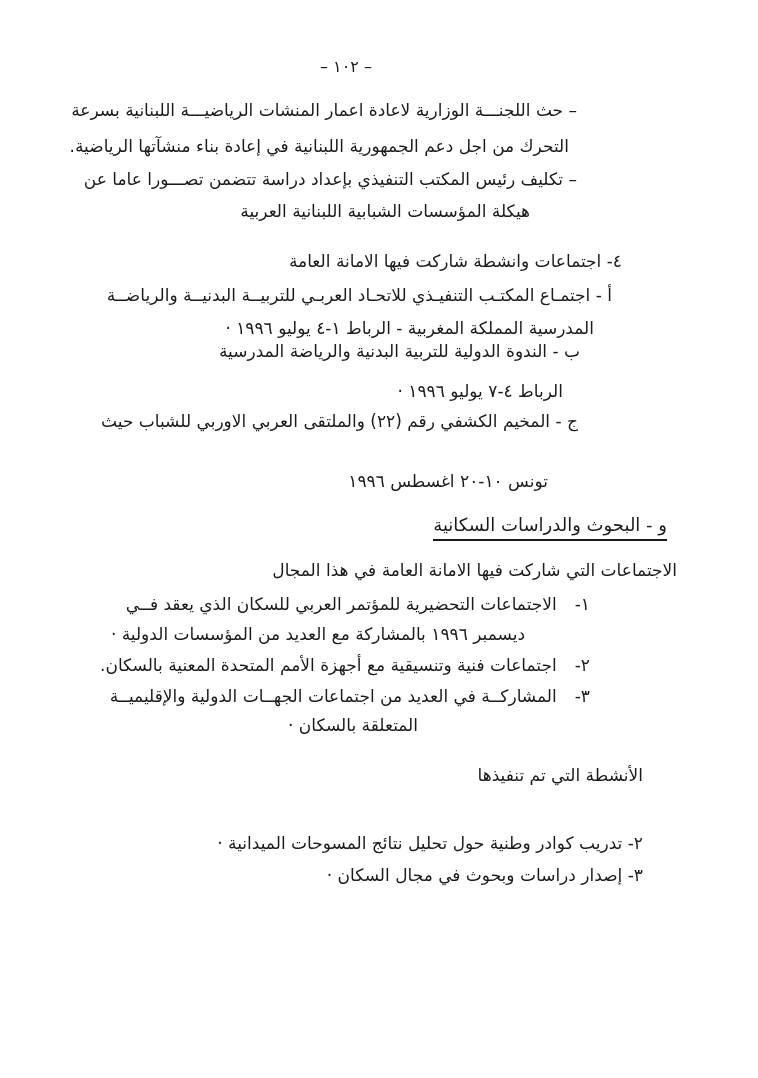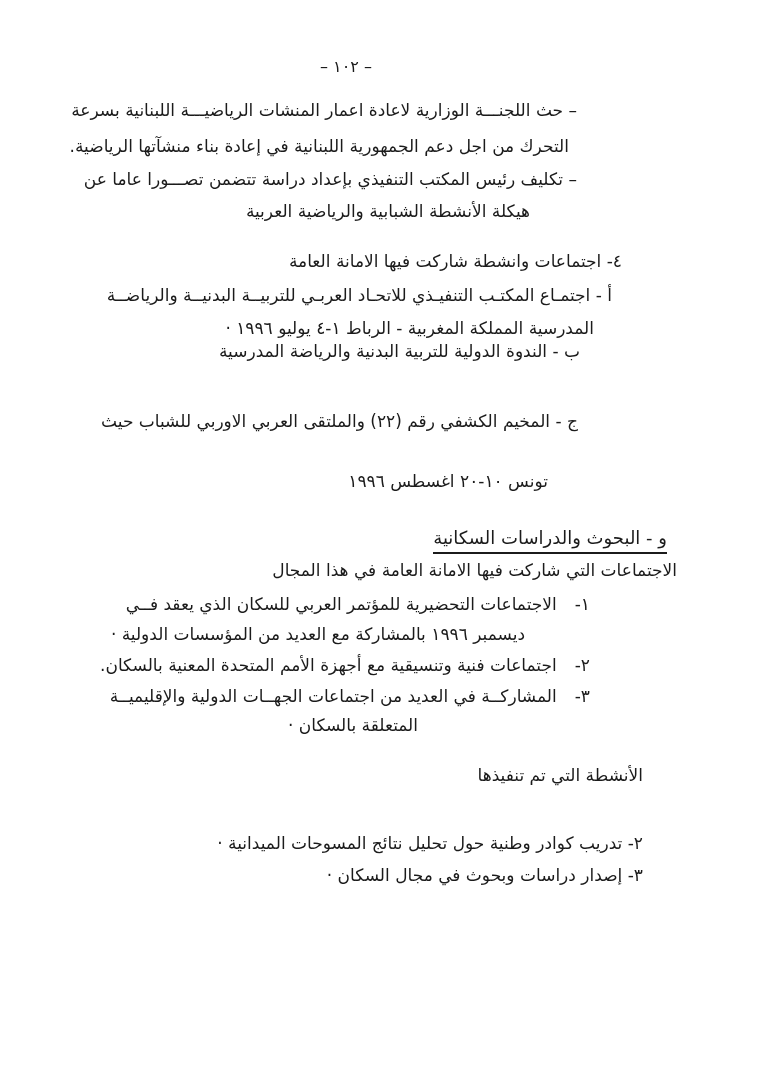--- a/index.html
+++ b/index.html
@@ -18,21 +18,20 @@
     direction:rtl;
     white-space:nowrap;
     font-size:17px;
     line-height:22px;
     color:#1b1b1b;
   }
   .bold{font-weight:normal;}
   .underline{
     border-bottom:2.5px solid #1b1b1b;
     padding-bottom:3px;
-    margin-top:13px;
   }
   .pagenum{
     text-align:center;
     letter-spacing:1px;
     font-size:16px;
   }
   .num-item{
     display:flex;
     flex-direction:row;
     column-gap:18px;
@@ -42,28 +41,29 @@
 </head>
 <body>
 
 <div class="page">
 
   <div class="ln pagenum" style="top:56px;left:301px;width:120px;">– ١٠٢ –</div>
 
   <div class="ln" style="top:135px;right:189px">التحرك من اجل دعم الجمهورية اللبنانية في إعادة بناء منشآتها الرياضية.</div>
   <div class="ln" style="top:99px;right:181px">– حث اللجنـــة الوزارية لاعادة اعمار المنشات الرياضيـــة اللبنانية بسرعة</div>
   <div class="ln" style="top:168px;right:181px">– تكليف رئيس المكتب التنفيذي بإعداد دراسة تتضمن تصـــورا عاما عن</div>
-  <div class="ln" style="top:200px;right:228px">هيكلة الأنشطة الشبابية والرياضية العربية</div>
+  <div class="ln" style="top:200px;right:228px">هيكلة المؤسسات الشبابية اللبنانية العربية</div>
 
   <div class="ln bold" style="top:250px;right:136px">٤- اجتماعات وانشطة شاركت فيها الامانة العامة</div>
 
   <div class="ln" style="top:284px;right:146px">أ - اجتمـاع المكتـب التنفيـذي للاتحـاد العربـي للتربيــة البدنيــة والرياضــة</div>
   <div class="ln" style="top:317px;right:164px">المدرسية المملكة المغربية - الرباط ١-٤ يوليو ١٩٩٦ ·</div>
 
   <div class="ln" style="top:340px;right:178px">ب - الندوة الدولية للتربية البدنية والرياضة المدرسية</div>
+  <div class="ln" style="top:380px;right:195px">الرباط ٤-٧ يوليو ١٩٩٦ ·</div>
 
   <div class="ln" style="top:410px;right:180px">ج - المخيم الكشفي رقم (٢٢) والملتقى العربي الاوربي للشباب حيث</div>
   <div class="ln" style="top:470px;right:210px">تونس ١٠-٢٠ اغسطس ١٩٩٦</div>
 
   <div class="ln bold underline hw" style="top:514px;right:91px">و - البحوث والدراسات السكانية</div>
 
   <div class="ln" style="top:559px;right:81px">الاجتماعات التي شاركت فيها الامانة العامة في هذا المجال</div>
 
   <div class="ln num-item" style="top:593px;right:168px">
     <span>١-</span>

